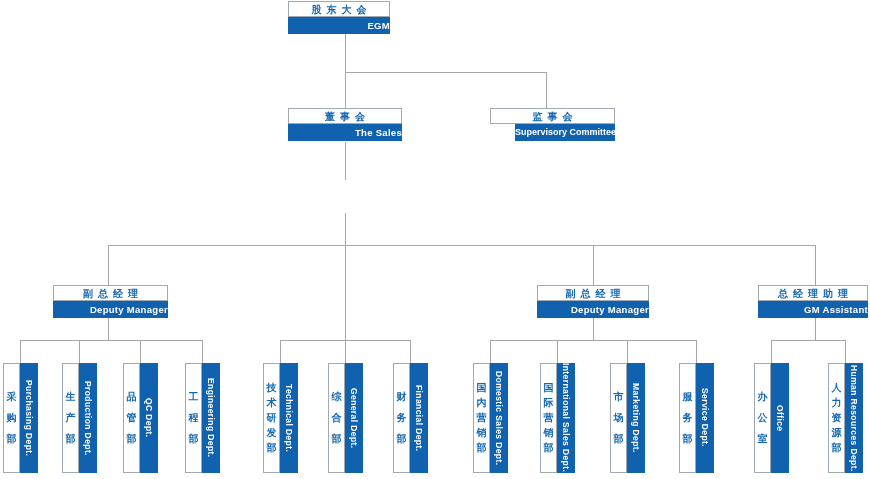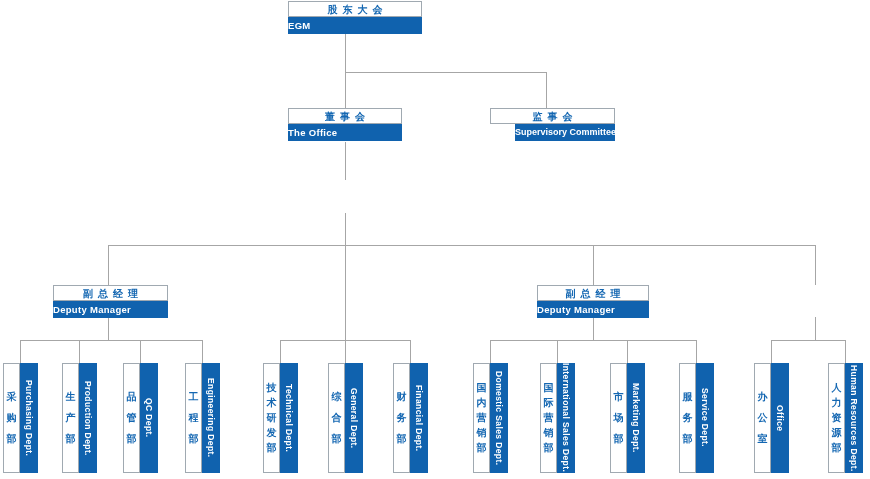--- a/index.html
+++ b/index.html
@@ -11,21 +11,21 @@
   .cline{position:absolute;background:#a6a6a6;}
   
   .node{position:absolute;}
   .node-zh{
     box-sizing:border-box;height:16px;line-height:15px;background:#fff;
     border:1px solid #a0a9b1;text-align:center;
     color:#1467b2;font-weight:bold;font-size:10px;
     letter-spacing:5px;padding-left:5px;white-space:nowrap;
   }
   .node-en{
-    height:17px;line-height:17px;background:#1062ae;text-align:left;
+    height:17px;line-height:17px;background:#1062ae;text-align:right;
     color:#fff;font-weight:bold;font-size:9.5px;white-space:nowrap;
     letter-spacing:0.3px;
   }
   .node-en.small{font-size:9px;letter-spacing:0;margin-left:25px;}
   
   .dept{position:absolute;top:363px;height:110px;display:flex;}
   .dept-zh{
     box-sizing:border-box;width:17px;background:#fff;border:1px solid #a0a9b1;
     display:flex;flex-direction:column;align-items:center;justify-content:center;
     color:#1467b2;font-weight:bold;font-size:10px;
@@ -67,46 +67,50 @@
       <div class="cline" style="left: 345px; top: 340px; width: 1px; height: 23px;"></div>
       <div class="cline" style="left: 410px; top: 340px; width: 1px; height: 23px;"></div>
       <div class="cline" style="left: 490px; top: 340px; width: 1px; height: 23px;"></div>
       <div class="cline" style="left: 557px; top: 340px; width: 1px; height: 23px;"></div>
       <div class="cline" style="left: 627px; top: 340px; width: 1px; height: 23px;"></div>
       <div class="cline" style="left: 696px; top: 340px; width: 1px; height: 23px;"></div>
       <div class="cline" style="left: 771px; top: 340px; width: 1px; height: 23px;"></div>
       <div class="cline" style="left: 845px; top: 340px; width: 1px; height: 23px;"></div>
     </div>
 
-  <div class="node" style="left:288px;top:1px;width:134px;">
+  <div class="node" style="left:288px;top:1px;width:102px;">
     <div class="node-zh">股东大会</div>
     <div class="node-en">EGM</div>
   </div>
 
   <div class="node" style="left:288px;top:108px;width:114px;">
     <div class="node-zh">董事会</div>
-    <div class="node-en">The Office</div>
+    <div class="node-en">The Sales</div>
   </div>
 
   <div class="node" style="left:490px;top:108px;width:125px;">
     <div class="node-zh">监事会</div>
     <div class="node-en small">Supervisory Committee</div>
   </div>
 
 
   <div class="node" style="left:53px;top:285px;width:115px;">
     <div class="node-zh">副总经理</div>
     <div class="node-en">Deputy Manager</div>
   </div>
 
   <div class="node" style="left:537px;top:285px;width:112px;">
     <div class="node-zh">副总经理</div>
     <div class="node-en">Deputy Manager</div>
   </div>
 
+  <div class="node" style="left:758px;top:285px;width:110px;">
+    <div class="node-zh">总经理助理</div>
+    <div class="node-en">GM Assistant</div>
+  </div>
 
   <div id="departments">
       <div class="dept" style="left: 3px;">
         <div class="dept-zh" style="gap: 11px;">
           <span>采</span>
           <span>购</span>
           <span>部</span>
         </div>
         <div class="dept-en">Purchasing Dept.</div>
       </div>

